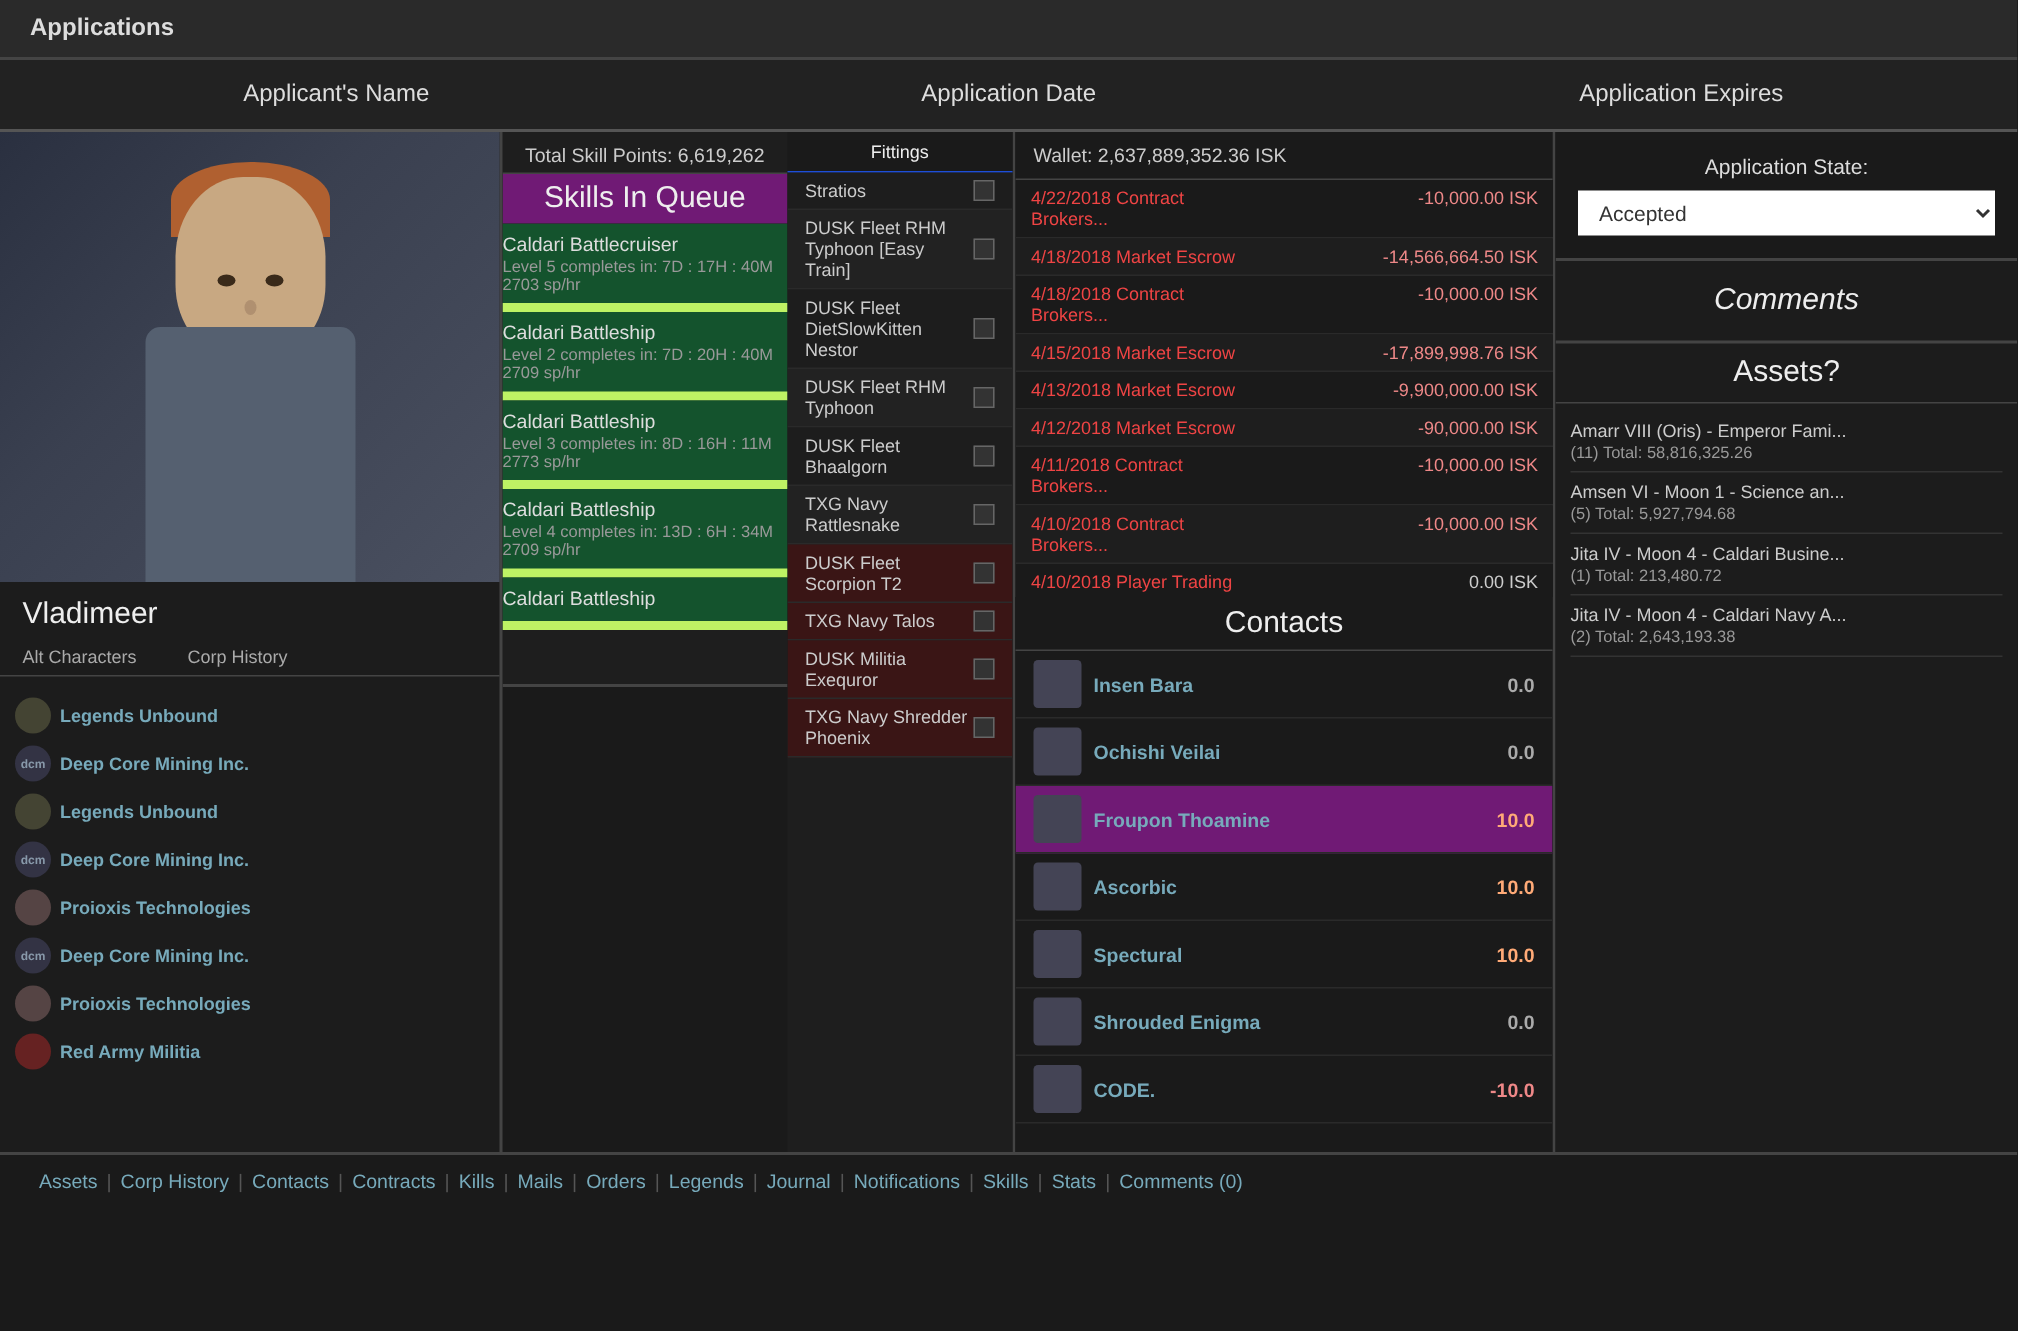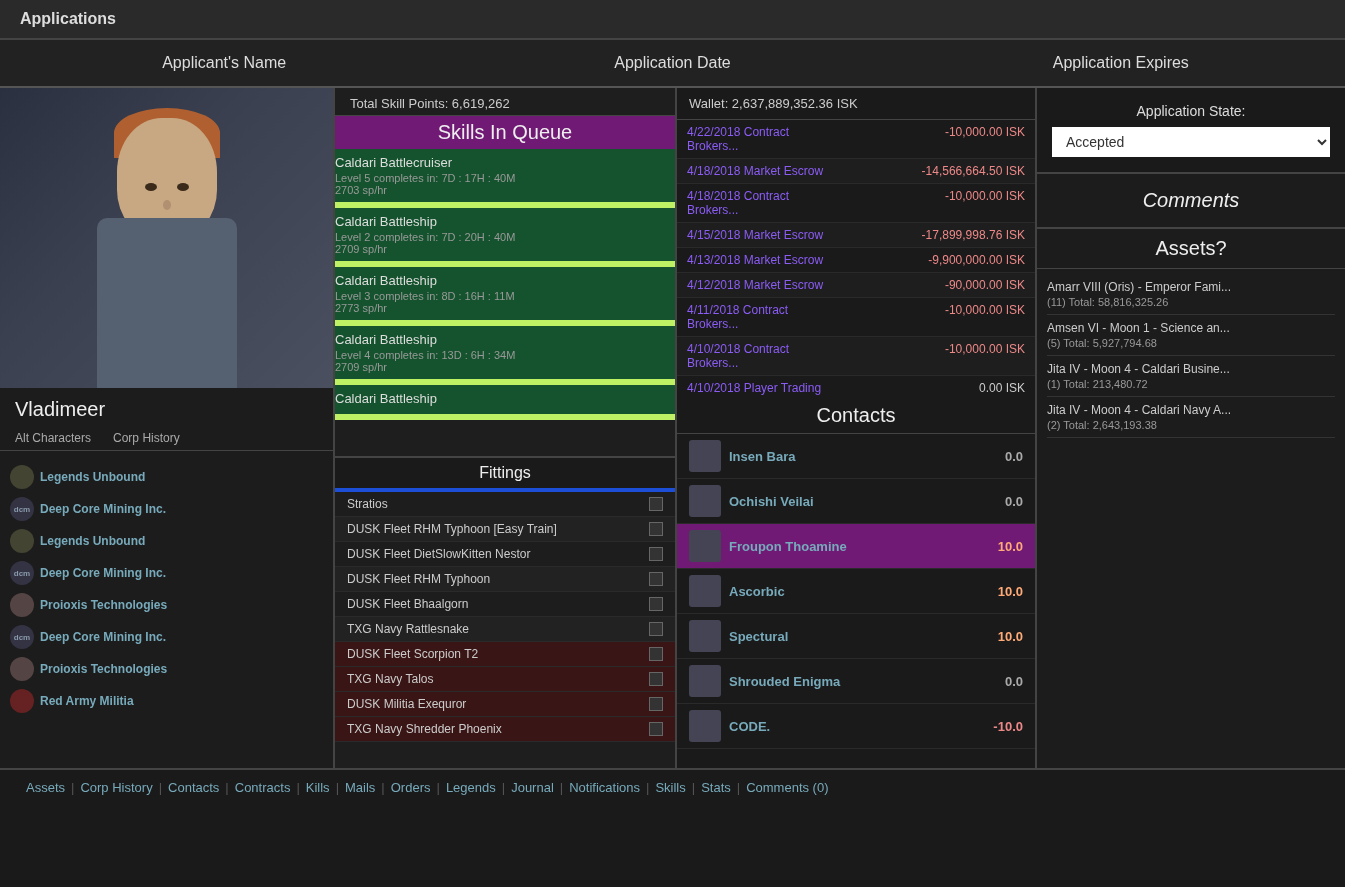--- a/index.html
+++ b/index.html
@@ -122,21 +122,21 @@
 
     #char-name {
       color: #eee;
       font-size: 20px;
       padding: 10px 15px 5px 15px;
     }
 
     #char-tabs {
       display: flex;
       padding: 5px 15px;
-      gap: 22px;
+      gap: 34px;
       border-bottom: 1px solid #444;
       margin-bottom: 5px;
     }
     #char-tabs span {
       color: #aaa;
       font-size: 12px;
       cursor: pointer;
     }
 
     #corp-list {
@@ -177,21 +177,21 @@
       border-right: 2px solid #444;
       display: flex;
       flex-direction: column;
       height: 100%;
     }
 
     
     #middle-section {
       flex: 1;
       display: flex;
-      flex-direction: column;
+      flex-direction: row;
       border-right: 2px solid #444;
     }
 
     
     #skills-panel {
       height: 370px;
       background: #1e1e1e;
       border-bottom: 2px solid #444;
       display: flex;
       flex-direction: column;
@@ -233,24 +233,24 @@
     
     #fittings-panel {
       flex: 1;
       background: #1e1e1e;
       display: flex;
       flex-direction: column;
     }
     #fittings-title {
       text-align: center;
       color: #eee;
-      font-size: 16px;
+      font-size: 12px;
       padding: 6px;
       background: #1a1a1a;
-      border-bottom: 4px solid #1d4ed8;
+      border-bottom: 1px solid #1d4ed8;
     }
     #fittings-list {
       overflow-y: auto;
       flex: 1;
     }
     .fitting-item {
       display: flex;
       align-items: center;
       justify-content: space-between;
       padding: 5px 12px;
@@ -298,21 +298,21 @@
     }
     .wallet-row {
       display: flex;
       justify-content: space-between;
       padding: 5px 10px;
       border-bottom: 1px solid #2a2a2a;
       font-size: 12px;
     }
     .wallet-row:nth-child(odd) { background: #1a1a1a; }
     .wallet-row:nth-child(even) { background: #1e1e1e; }
-    .wallet-date { color: #8b5cf6; flex: 0 0 140px; }
+    .wallet-date { color: #ef4444; flex: 0 0 140px; }
     .wallet-amount { color: #ccc; text-align: right; }
     .wallet-amount.negative { color: #e88; }
 
     
     #contacts-panel {
       flex: 1;
       display: flex;
       flex-direction: column;
       background: #1a1a1a;
     }

